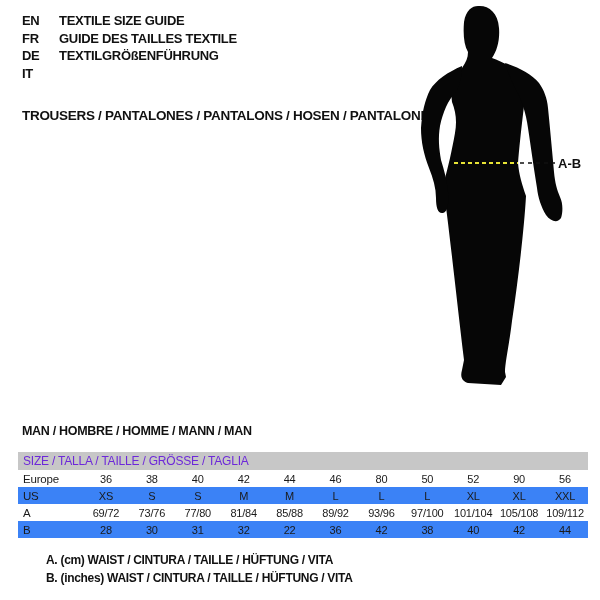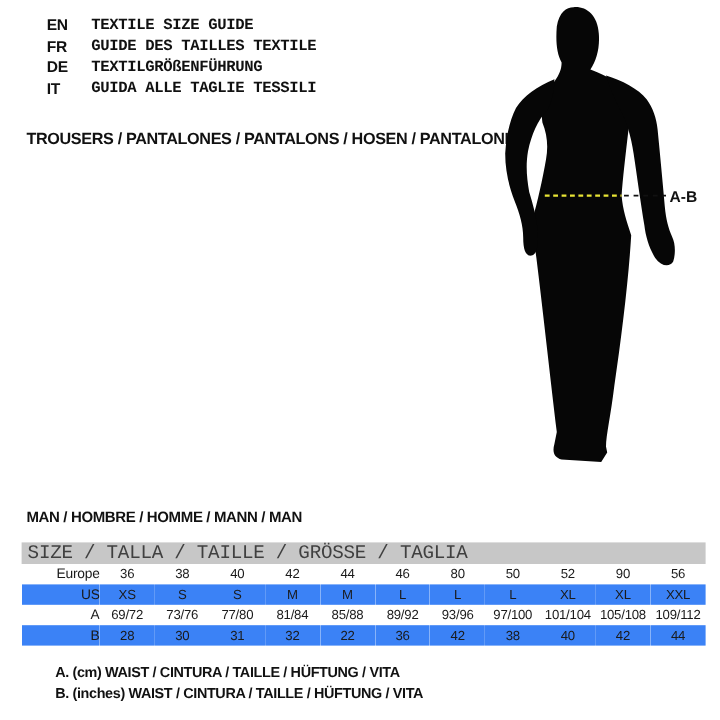--- a/index.html
+++ b/index.html
@@ -4,37 +4,37 @@
 <style>
   html,body{margin:0;padding:0;}
   body{
     width:600px;height:600px;position:relative;background:#ffffff;
     font-family:"Liberation Sans","DejaVu Sans",sans-serif;
     color:#111;overflow:hidden;
     -webkit-font-smoothing:antialiased;
   }
   .abs{position:absolute;}
   
-  #language-list{top:12px;left:22px;margin-left:17px;}
+  #language-list{top:12px;left:22px;}
   .lang-row{display:flex;line-height:17.5px;font-size:13px;font-weight:bold;letter-spacing:-0.3px;}
   .lang-code{width:37px;flex:0 0 37px;}
-  .lang-label{white-space:nowrap;font-family:Liberation Mono, monospace;}
+  .lang-label{white-space:nowrap;}
   
   #category-heading{top:108px;left:22px;font-size:13.5px;font-weight:bold;letter-spacing:-0.3px;white-space:nowrap;}
   #gender-heading{top:424px;left:22px;font-size:12.5px;font-weight:bold;letter-spacing:-0.3px;white-space:nowrap;}
   
   #figure-wrap{top:0;left:398px;width:202px;height:400px;}
   
   #table-header-bar{top:452px;left:18px;width:570px;height:18px;background:#c7c7c7;
-    font-size:16px;line-height:18px;padding-left:5px;box-sizing:border-box;
-    color:#404040;letter-spacing:-0.2px;white-space:nowrap;font-family:Liberation Mono, monospace;}
+    font-size:12px;line-height:18px;padding-left:5px;box-sizing:border-box;
+    color:#6d28d9;letter-spacing:-0.2px;white-space:nowrap;}
   #size-table{top:470px;left:18px;width:570px;border-collapse:collapse;table-layout:fixed;}
   #size-table td{height:17px;padding:0;font-size:11px;letter-spacing:-0.2px;text-align:center;
     color:#1a1a1a;white-space:nowrap;overflow:hidden;}
-  #size-table td.row-label{text-align:right;padding-left:5px;font-size:11.5px;}
+  #size-table td.row-label{text-align:left;padding-left:5px;font-size:11.5px;}
   #size-table tr.striped{background:#3b82f6;}
   #size-table col.label-col{width:65px;}
   
   #notes{top:551px;left:22px;margin-left:24px;}
   .note-line{font-size:12px;font-weight:bold;letter-spacing:-0.3px;line-height:18px;white-space:nowrap;}
 </style>
 </head>
 <body>
 
 <div id="language-list" class="abs">
@@ -45,21 +45,20 @@
     <div class="lang-row">
       <span class="lang-code">FR</span>
       <span class="lang-label">GUIDE DES TAILLES TEXTILE</span>
     </div>
     <div class="lang-row">
       <span class="lang-code">DE</span>
       <span class="lang-label">TEXTILGRÖßENFÜHRUNG</span>
     </div>
     <div class="lang-row">
       <span class="lang-code">IT</span>
-      <span class="lang-label">GUIDA ALLE TAGLIE TESSILI</span>
     </div>
   </div>
 
 <div id="category-heading" class="abs">TROUSERS / PANTALONES / PANTALONS / HOSEN / PANTALONI</div>
 
 <div id="figure-wrap" class="abs">
   <svg width="202" height="400" viewBox="0 0 202 400" xmlns="http://www.w3.org/2000/svg">
 
     <path fill="#060606" d="
       M 80,6

